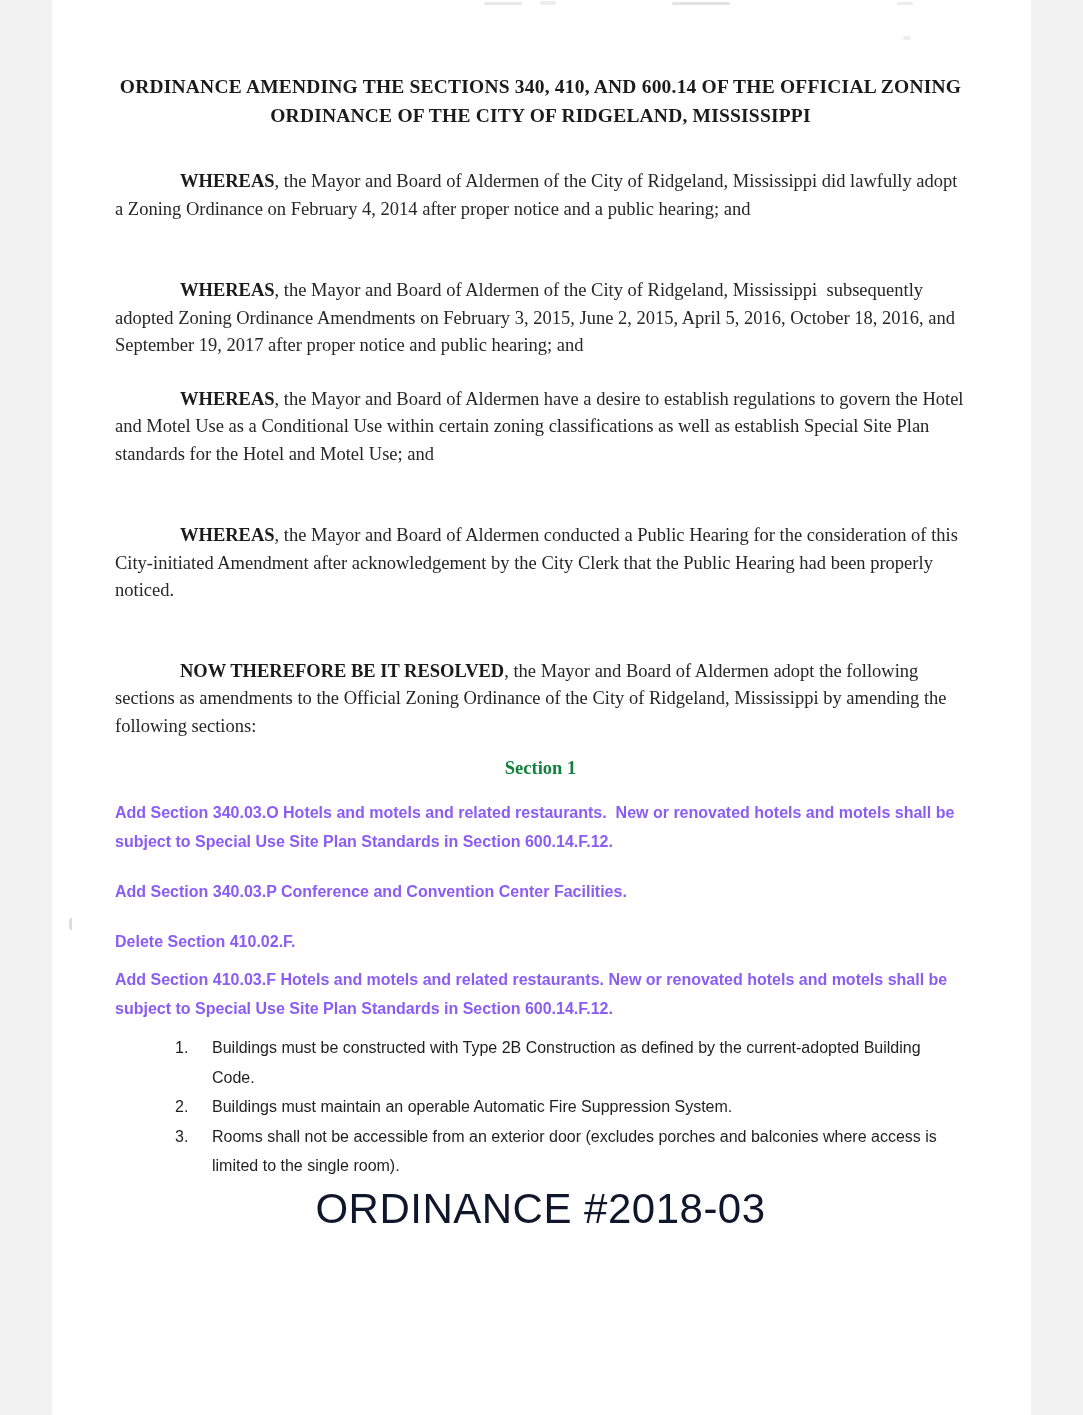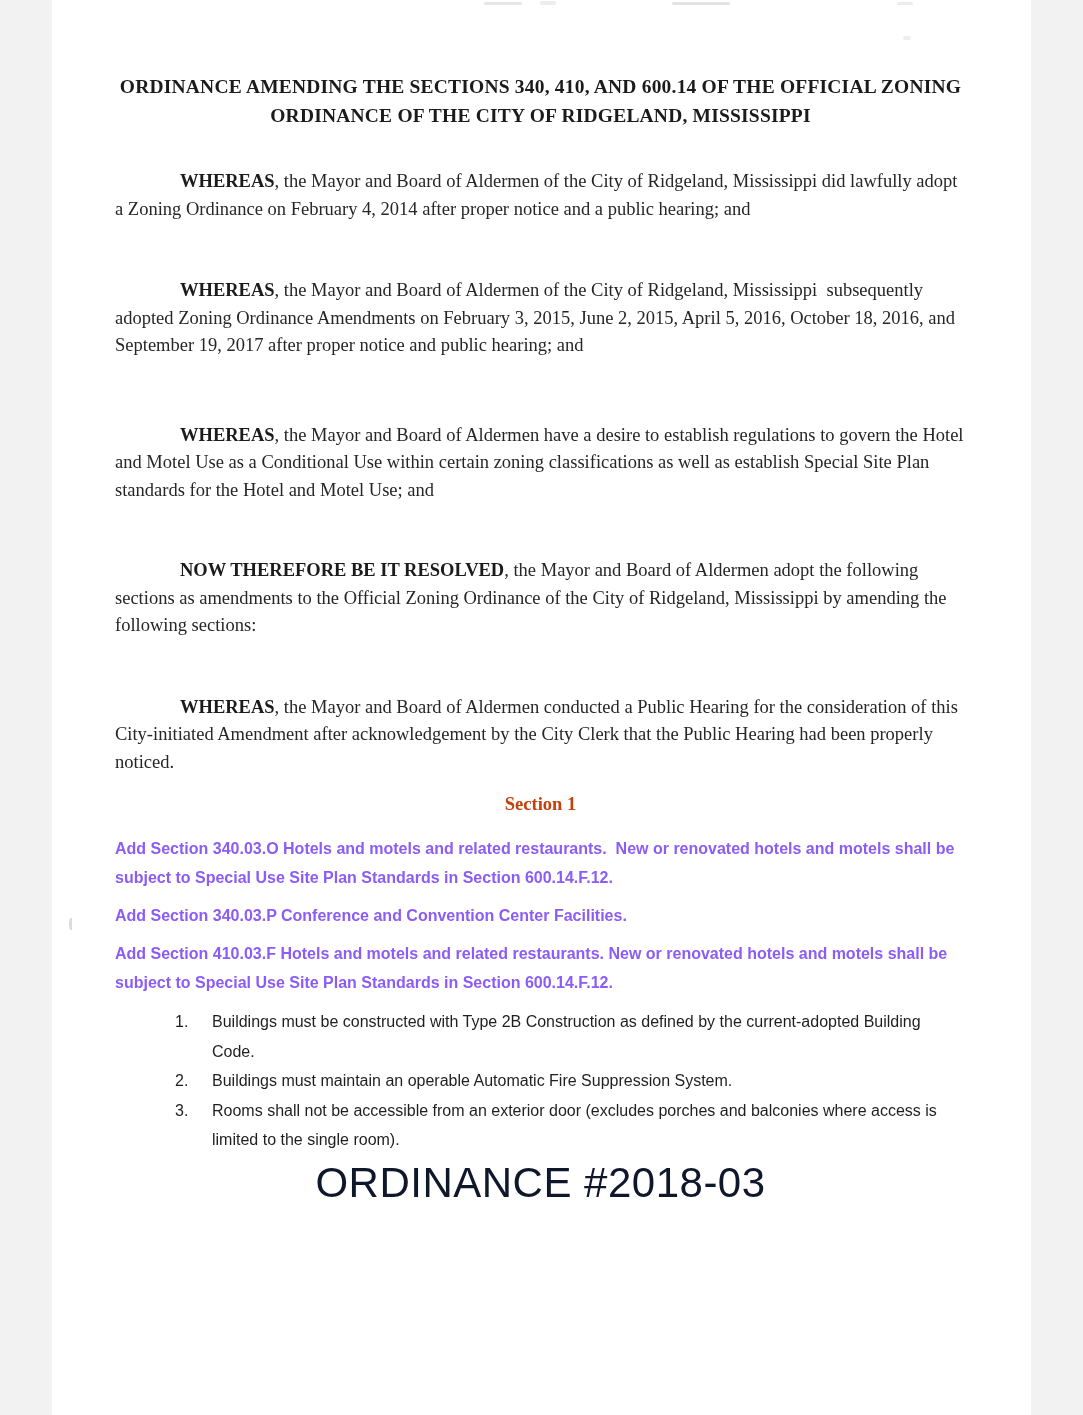--- a/index.html
+++ b/index.html
@@ -39,45 +39,45 @@
   .recital {
     font-size: 18.5px;
     line-height: 27.5px;
     text-indent: 65px;
     white-space: pre-wrap;
     color: #262626;
   }
   .recital .lead { font-weight: 700; color: #1b1b1b; }
   .r0 { margin-top: 38px; }
   .r1 { margin-top: 54px; }
-  .r2 { margin-top: 62px; }
+  .r2 { margin-top: 26px; }
   .r3 { margin-top: 54px; }
   .r4 { margin-top: 53px; }
 
   .section-heading {
     text-align: center;
     font-weight: 700;
     font-size: 18.5px;
     line-height: 27px;
-    color: #c2410c;
+    color: #15803d;
   }
   .sh1 { margin-top: 15px; }
   .sh2 { margin-top: 50px; }
   .sh3 { margin-top: 42px; }
 
   .amend {
     font-family: "Liberation Sans", sans-serif;
     font-weight: 700;
     font-size: 16px;
     line-height: 29px;
     white-space: pre-wrap;
     color: #8b5cf6;
   }
   .s1p1 { margin-top: 16px; }
-  .s1p2 { margin-top: 9px; }
+  .s1p2 { margin-top: 21px; }
   .s2p1 { margin-top: 21px; }
   .s2p2 { margin-top: 9px; }
   .s3p1 { margin-top: 12px; }
 
   .ord-list { margin-top: 10px; }
   .list-item {
     display: flex;
     padding-left: 60px;
     font-family: "Liberation Sans", sans-serif;
     font-size: 16px;
@@ -111,28 +111,29 @@
   <span class="artifact a7"></span>
 
   <h1 class="title">ORDINANCE AMENDING THE SECTIONS 340, 410, AND 600.14 OF THE OFFICIAL ZONING ORDINANCE OF THE CITY OF RIDGELAND, MISSISSIPPI</h1>
 
   <p class="recital r0"><span class="lead">WHEREAS</span><span>, the Mayor and Board of Aldermen of the City of Ridgeland, Mississippi did lawfully adopt a Zoning Ordinance on February 4, 2014 after proper notice and a public hearing; and</span></p>
 
   <p class="recital r1"><span class="lead">WHEREAS</span><span>, the Mayor and Board of Aldermen of the City of Ridgeland, Mississippi  subsequently adopted Zoning Ordinance Amendments on February 3, 2015, June 2, 2015, April 5, 2016, October 18, 2016, and September 19, 2017 after proper notice and public hearing; and</span></p>
 
   <p class="recital r2"><span class="lead">WHEREAS</span><span>, the Mayor and Board of Aldermen have a desire to establish regulations to govern the Hotel and Motel Use as a Conditional Use within certain zoning classifications as well as establish Special Site Plan standards for the Hotel and Motel Use; and</span></p>
 
+  <p class="recital r3"><span class="lead">WHEREAS</span><span>, the Mayor and Board of Aldermen conducted a Public Hearing for the consideration of this City-initiated Amendment after acknowledgement by the City Clerk that the Public Hearing had been properly noticed.</span></p>
+
   <p class="recital r4"><span class="lead">NOW THEREFORE BE IT RESOLVED</span><span>, the Mayor and Board of Aldermen adopt the following sections as amendments to the Official Zoning Ordinance of the City of Ridgeland, Mississippi by amending the following sections:</span></p>
-
-  <p class="recital r3"><span class="lead">WHEREAS</span><span>, the Mayor and Board of Aldermen conducted a Public Hearing for the consideration of this City-initiated Amendment after acknowledgement by the City Clerk that the Public Hearing had been properly noticed.</span></p>
 
   <h2 class="section-heading sh1">Section 1</h2>
   <p class="amend s1p1">Add Section 340.03.O Hotels and motels and related restaurants.  New or renovated hotels and motels shall be subject to Special Use Site Plan Standards in Section 600.14.F.12.</p>
   <p class="amend s1p2">Add Section 340.03.P Conference and Convention Center Facilities.</p>
 
+  <p class="amend s2p1">Delete Section 410.02.F.</p>
   <p class="amend s2p2">Add Section 410.03.F Hotels and motels and related restaurants. New or renovated hotels and motels shall be subject to Special Use Site Plan Standards in Section 600.14.F.12.</p>
 
 
   <div class="ord-list">
     <div class="list-item">
       <span class="num">1.</span>
       <span class="li-text">Buildings must be constructed with Type 2B Construction as defined by the current-adopted Building Code.</span>
     </div>
     <div class="list-item">
       <span class="num">2.</span>

